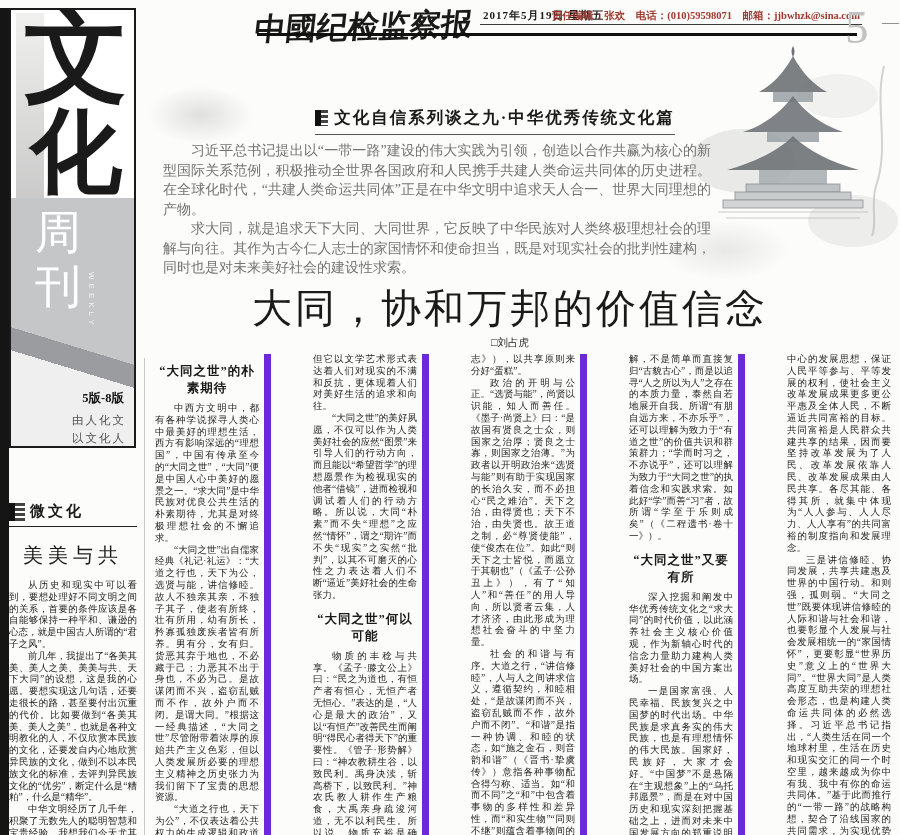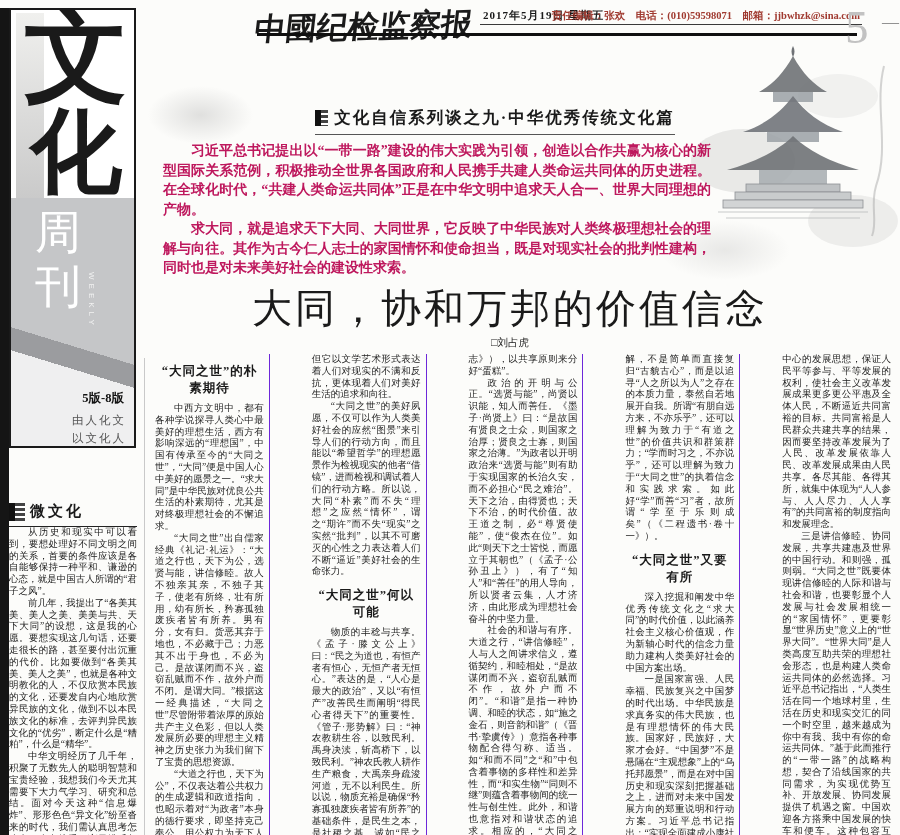--- a/index.html
+++ b/index.html
@@ -42,37 +42,37 @@
   .thin-rule{position:absolute;left:480px;top:24px;width:382px;height:1px;background:#3a3a3a;}
   .thick-rule{position:absolute;left:257px;top:33px;width:600px;height:3px;background:#101010;}
   .pagenum{position:absolute;left:845px;top:4px;font-size:47px;color:#c2c2c2;line-height:1;}
   .pagedash{position:absolute;left:882px;top:12px;font-size:17px;color:#808080;}
   
   .series{position:absolute;left:150px;right:60px;top:107px;text-align:center;}
   .series-inner{display:inline-flex;align-items:center;gap:6px;border-bottom:1px solid #555;padding-bottom:5px;}
   .series-label{font-size:16.5px;font-weight:bold;letter-spacing:2px;}
   
   .lead{position:absolute;left:163px;top:141px;width:548px;}
-  .lead-para{font-size:14px;font-weight:bold;line-height:19.5px;text-align:justify;
-             text-indent:2em;margin:0;color:#be185d;}
+  .lead-para{font-size:14px;font-weight:normal;line-height:19.5px;text-align:justify;
+             text-indent:2em;margin:0;color:#737373;}
   
   .painting{position:absolute;left:688px;top:36px;width:210px;height:250px;}
   .wash1{position:absolute;left:148px;top:86px;width:105px;height:58px;
          background:radial-gradient(closest-side,rgba(150,150,150,.28),rgba(150,150,150,0));}
   .wash2{position:absolute;left:660px;top:220px;width:130px;height:60px;
          background:radial-gradient(closest-side,rgba(160,160,160,.22),rgba(160,160,160,0));}
   
   .title{position:absolute;left:150px;right:30px;top:281px;margin:0;text-align:center;
          font-size:40px;font-weight:normal;letter-spacing:3px;}
   .author{position:absolute;left:150px;right:30px;top:336px;text-align:center;font-size:10.5px;}
   
   .v-divider{position:absolute;left:144px;top:358px;width:1px;height:477px;background:#c9c9c9;}
   .columns{position:absolute;left:150px;right:4px;top:354px;height:481px;display:flex;overflow:hidden;}
   .col{flex:1 1 0;padding:0 5px;overflow:hidden;}
-  .col + .col{border-left:1px solid #6d28d9;padding-left:42px;}
+  .col + .col{border-left:7px solid #6d28d9;padding-left:42px;}
   .subhead{font-size:12.5px;font-weight:bold;text-align:center;letter-spacing:1px;margin:9px 0 6px;}
   .para{font-size:9.5px;line-height:11.8px;text-align:justify;text-indent:2em;margin:0;color:#1c1c1c;}
   .para.noindent{text-indent:0;}
 </style>
 </head>
 <body>
 
 <div class="page">
 
   <div class="left-strip"></div>
@@ -91,20 +91,21 @@
         <div>以文化人</div>
       </div>
     </div>
   </aside>
 
   <section class="micro">
     <div class="micro-head">
       <span class="badge-icon"></span>
       <span class="micro-label">微文化</span>
     </div>
+    <h2 class="micro-title">美美与共</h2>
     <div class="micro-body">
         <p class="mpara">从历史和现实中可以看到，要想处理好不同文明之间的关系，首要的条件应该是各自能够保持一种平和、谦逊的心态，就是中国古人所谓的“君子之风”。</p>
         <p class="mpara">前几年，我提出了“各美其美、美人之美、美美与共、天下大同”的设想，这是我的心愿。要想实现这几句话，还要走很长的路，甚至要付出沉重的代价。比如要做到“各美其美、美人之美”，也就是各种文明教化的人，不仅欣赏本民族的文化，还要发自内心地欣赏异民族的文化，做到不以本民族文化的标准，去评判异民族文化的“优劣”，断定什么是“糟粕”，什么是“精华”。</p>
         <p class="mpara">中华文明经历了几千年，积聚了无数先人的聪明智慧和宝贵经验，我想我们今天尤其需要下大力气学习、研究和总结。面对今天这种“信息爆炸”、形形色色“异文化”纷至沓来的时代，我们需认真思考怎么办。全盘接受、盲目排斥都不是好的办法，我们应该用一种理智的、稳健的，不是轻率的、情绪化的心态来“欣赏”它。要知道，不论哪种文明，都不是完美无缺的，都有精华和糟粕，所以对涌进来的异文化我们要既“理解”，又要有所“选</p>
       </div>
   </section>
 
   <div class="masthead">中國纪检监察报</div>
   <div class="date">2017年5月19日 星期五</div>
   <div class="editor">责任编辑：张欢　电话：(010)59598071　邮箱：jjbwhzk@sina.com</div>
@@ -157,21 +158,21 @@
         <p class="para">“大道之行也，天下为公”，不仅表达着公共权力的生成逻辑和政道指向，也昭示着对“为政者”本身的德行要求，即坚持克己奉公，用公权力为天下人谋福祉。在这个理想社会中，“为政者”当以“天下为公”为价值中轴，以实现政治清明、家庭和睦、安居乐业的有道之盛世。“大同之世”是基于对人与自然、人与人关系的深刻思考，饱含着儒家积极的现实主义精神和浪漫的理想主义情怀，由此成为中华民族追求美好社会的智慧之渊薮。</p>
       </div>
       <div class="col">
         <p class="para noindent">但它以文学艺术形式表达着人们对现实的不满和反抗，更体现着人们对美好生活的追求和向往。</p>
         <p class="para">“大同之世”的美好夙愿，不仅可以作为人类美好社会的应然“图景”来引导人们的行动方向，而且能以“希望哲学”的理想愿景作为检视现实的他者“借镜”，进而检视和调试着人们的行动方略。所以说，大同“朴素”而不失“理想”之应然“情怀”，谓之“期许”而不失“现实”之实然“批判”，以其不可磨灭的心性之力表达着人们不断“逼近”美好社会的生命张力。</p>
         <h3 class="subhead">“大同之世”何以可能</h3>
         <p class="para">物质的丰稔与共享。《孟子·滕文公上》曰：“民之为道也，有恒产者有恒心，无恒产者无恒心。”表达的是，“人心是最大的政治”，又以“有恒产”改善民生而阐明“得民心者得天下”的重要性。《管子·形势解》曰：“神农教耕生谷，以致民利。禹身决渎，斩高桥下，以致民利。”神农氏教人耕作生产粮食，大禹亲身疏浚河道，无不以利民生。所以说，物质充裕是确保“矜寡孤独废疾者皆有所养”的基础条件，是民生之本，是社稷之基。诚如“民之饥，以其上食税之多，是以饥”（《老子·七十五章》），所以大道之行，必以“天下为公”，必以“百姓心为心”，始终秉持“德惟善政，政在养民”（《尚书·大禹谟》），让广大老百姓过上衣食无忧的好日子。大道之行，应致力于“均无贫，和无寡，安无倾”（《论语·季氏》），一是解决好“患寡”和“患贫”的问题，在于发展经济做大“蛋糕”本身，二是解决好“不均”和“不安”的问题，在于“夫有公心，必有公道；有公道，必有公制”（《傅子·通</p>
       </div>
       <div class="col">
         <p class="para noindent">志》），以共享原则来分好“蛋糕”。</p>
-        <p class="para">政治的开明与公正。“选贤与能”，尚贤以识能，知人而善任。《墨子·尚贤上》曰：“是故国有贤良之士众，则国家之治厚；贤良之士寡，则国家之治薄。”为政者以开明政治来“选贤与能”则有助于实现国家的长治久安，而不必担心“民之难治”。天下之治，由得贤也；天下不治，的时代价值。故王道之制，必“尊贤使能”，使“俊杰在位”。如此“则天下之士皆悦，而愿立于其朝也”（《孟子·公孙丑上》），有了“知人”和“善任”的用人导向，所以贤者云集，人才济济，由此形成为理想社会奋斗的中坚力量。</p>
+        <p class="para">政治的开明与公正。“选贤与能”，尚贤以识能，知人而善任。《墨子·尚贤上》曰：“是故国有贤良之士众，则国家之治厚；贤良之士寡，则国家之治薄。”为政者以开明政治来“选贤与能”则有助于实现国家的长治久安，而不必担心“民之难治”。天下之治，由得贤也；天下不治，由失贤也。故王道之制，必“尊贤使能”，使“俊杰在位”。如此“则天下之士皆悦，而愿立于其朝也”（《孟子·公孙丑上》），有了“知人”和“善任”的用人导向，所以贤者云集，人才济济，由此形成为理想社会奋斗的中坚力量。</p>
         <p class="para">社会的和谐与有序。大道之行，“讲信修睦”，人与人之间讲求信义，遵循契约，和睦相处，“是故谋闭而不兴，盗窃乱贼而不作，故外户而不闭”。“和谐”是指一种协调、和睦的状态，如“施之金石，则音韵和谐”（《晋书·挚虞传》）意指各种事物配合得匀称、适当。如“和而不同”之“和”中包含着事物的多样性和差异性，而“和实生物”“同则不继”则蕴含着事物间的统一性与创生性。此外，和谐也意指对和谐状态的追求。相应的，“大同之世”也不是指既定的静止的样态，而是更多地意指不断逼近“和谐”境地的行为和过程。“讲信修睦”不仅体现身心和谐之上的人际和谐，而且体现为“百姓昭明，协和万邦”（《尚书·尧典》）的“大同世界”。</p>
         <p class="para">人心的觉解和安然。大道之行，亦是大学之道之行也。如《大学》曰：“大学之道，在明明德，在亲民，在止于至善。”欲成非常事，必有“止于至善”的非常之人，所以要格物以致知，通晓万物之理；诚意以正心，做到崇道而务本；修身以齐家，明确“物有本末”；齐家而治国平天下者，故而“知所先后，则近道也”。所谓“人心不古”，固然有外在环境因素使然，当然也与内心的自我堕落有关。人心的觉</p>
       </div>
       <div class="col">
         <p class="para noindent">解，不是简单而直接复归“古貌古心”，而是以追寻“人之所以为人”之存在的本质力量，泰然自若地展开自我。所谓“有朋自远方来，不亦乐乎”，还可以理解为致力于“有道之世”的价值共识和群策群力；“学而时习之，不亦说乎”，还可以理解为致力于“大同之世”的执着信念和实践求索。如此好“学”而善“习”者，故所谓“学至于乐则成矣”（《二程遗书·卷十一》）。</p>
         <h3 class="subhead">“大同之世”又要有所</h3>
         <p class="para">深入挖掘和阐发中华优秀传统文化之“求大同”的时代价值，以此涵养社会主义核心价值观，作为新轴心时代的信念力量助力建构人类美好社会的中国方案出场。</p>
         <p class="para">一是国家富强、人民幸福、民族复兴之中国梦的时代出场。中华民族是求真务实的伟大民族，也是有理想情怀的伟大民族。国家好，民族好，大家才会好。“中国梦”不是悬隔在“主观想象”上的“乌托邦愿景”，而是在对中国历史和现实深刻把握基础之上，进而对未来中国发展方向的郑重说明和行动方案。习近平总书记指出：“实现全面建成小康社会、建成富强民主文明和谐的社会主义现代化国家的奋斗目标，实现中华民族伟大复兴的中国梦，就是要实现国家富强、民族振兴、人民幸福，既深深体现了今天中国人的理想，也深深反映了我们先人们不懈追求进步的光荣传统。”中国梦既是传统“大同理想”的精神承续和现实建构，也是对共产主义远大理想在初级阶段之过程实践的时代出场。</p>
       </div>
       <div class="col">

